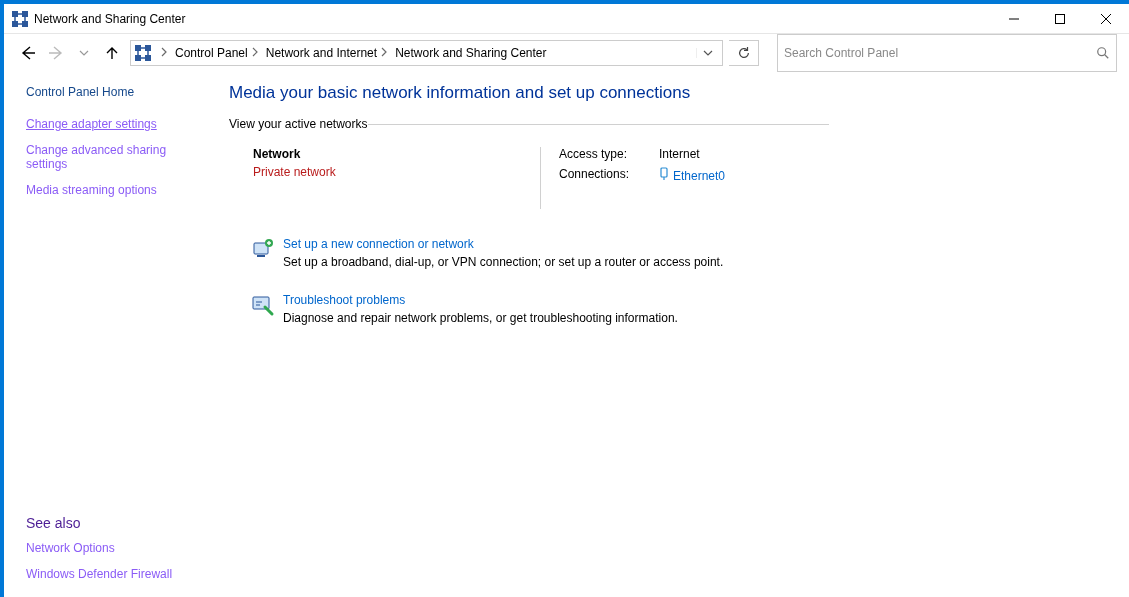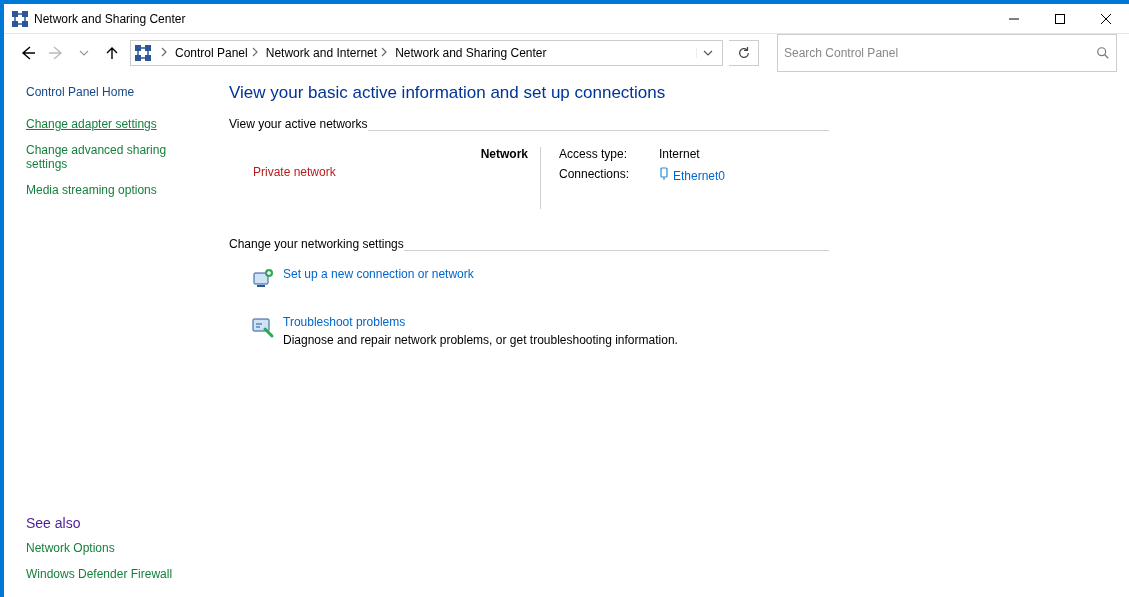--- a/index.html
+++ b/index.html
@@ -135,21 +135,21 @@
       display: flex;
       height: calc(100% - 67px);
     }
     .sidebar {
       width: 215px;
       padding: 14px 12px 10px 22px;
       display: flex;
       flex-direction: column;
     }
     .sidebar a, .sidebar .hlink {
-      color: #15803d;
+      color: #8b5cf6;
       text-decoration: none;
       font-size: 12px;
       margin-bottom: 12px;
       display: inline-block;
       cursor: pointer;
     }
     .sidebar .hlink.nav { color:#15488b; }
     .sidebar .hlink.underlined { text-decoration: underline; }
     .sidebar .spacer { flex: 1; }
     .sidebar .seealso {
@@ -164,21 +164,21 @@
     }
     .main h1 {
       font-size: 17px;
       font-weight: 400;
       color: #003399;
       margin-bottom: 14px;
     }
 
     .section-title {
       display: flex;
-      align-items: flex-end;
+      align-items: center;
       margin-bottom: 8px;
       width: 600px;
     }
     .section-title span {
       color: #000;
       font-size: 12px;
       white-space: nowrap;
     }
     .section-title .line {
       flex: 1;
@@ -189,21 +189,21 @@
     .netblock {
       display: flex;
       padding: 8px 0 20px 24px;
     }
     .netblock .col1 {
       width: 288px;
       border-right: 1px solid #d0d0d0;
       padding-right: 12px;
       min-height: 62px;
     }
-    .netblock .col1 .name { font-weight: 600; color:#000; margin-bottom: 4px; text-align: right; }
+    .netblock .col1 .name { font-weight: 600; color:#000; margin-bottom: 4px; }
     .netblock .col1 .type { color: #b91c1c; }
     .netblock .col2 {
       padding-left: 18px;
       display: grid;
       grid-template-columns: 90px auto;
       row-gap: 6px;
       column-gap: 10px;
       align-content: start;
     }
     .netblock .col2 .lbl { color: #000; }
@@ -368,21 +368,21 @@
     <span class="hlink">Media streaming options</span>
 
     <div class="spacer"></div>
 
     <div class="seealso">See also</div>
     <span class="hlink">Network Options</span>
     <span class="hlink" style="margin-bottom:6px">Windows Defender Firewall</span>
   </div>
 
   <div class="main">
-    <h1>View your basic active information and set up connections</h1>
+    <h1>Media your basic network information and set up connections</h1>
 
     <div class="section-title">
       <span>View your active networks</span>
       <div class="line"></div>
     </div>
 
     <div class="netblock">
       <div class="col1">
         <div class="name">Network</div>
         <div class="type">Private network</div>
@@ -398,36 +398,33 @@
                 <rect x="2" y="1" width="6" height="9" rx="1" fill="none" stroke="#2a8dd4" stroke-width="1.2"></rect>
                 <path d="M5 10 V13" stroke="#2a8dd4" stroke-width="1.2"></path>
               </svg>
             </span>
             <span>Ethernet0</span>
           </span>
         </div>
       </div>
     </div>
 
-    <div class="section-title" style="margin-top:8px">
-      <span>Change your networking settings</span>
-      <div class="line"></div>
-    </div>
 
     <div class="action">
       <span class="icon">
         <svg viewBox="0 0 24 24">
           <rect x="3" y="6" width="14" height="11" rx="1" fill="#cfe3f7" stroke="#2b579a" stroke-width="1"></rect>
           <rect x="6" y="18" width="8" height="2" fill="#2b579a"></rect>
           <circle cx="18" cy="6" r="4" fill="#34a853"></circle>
           <path d="M18 4 V8 M16 6 H20" stroke="#fff" stroke-width="1.4"></path>
         </svg>
       </span>
       <div class="txt">
         <a href="#">Set up a new connection or network</a>
+        <div class="desc">Set up a broadband, dial-up, or VPN connection; or set up a router or access point.</div>
       </div>
     </div>
 
     <div class="action" style="margin-top:10px">
       <span class="icon">
         <svg viewBox="0 0 24 24">
           <rect x="2" y="4" width="16" height="12" rx="1" fill="#cfe3f7" stroke="#2b579a" stroke-width="1"></rect>
           <path d="M5 9 L11 9 M5 12 L9 12" stroke="#2b579a" stroke-width="1.2"></path>
           <path d="M14 14 L21 21" stroke="#2fa84f" stroke-width="3" stroke-linecap="round"></path>
         </svg>

